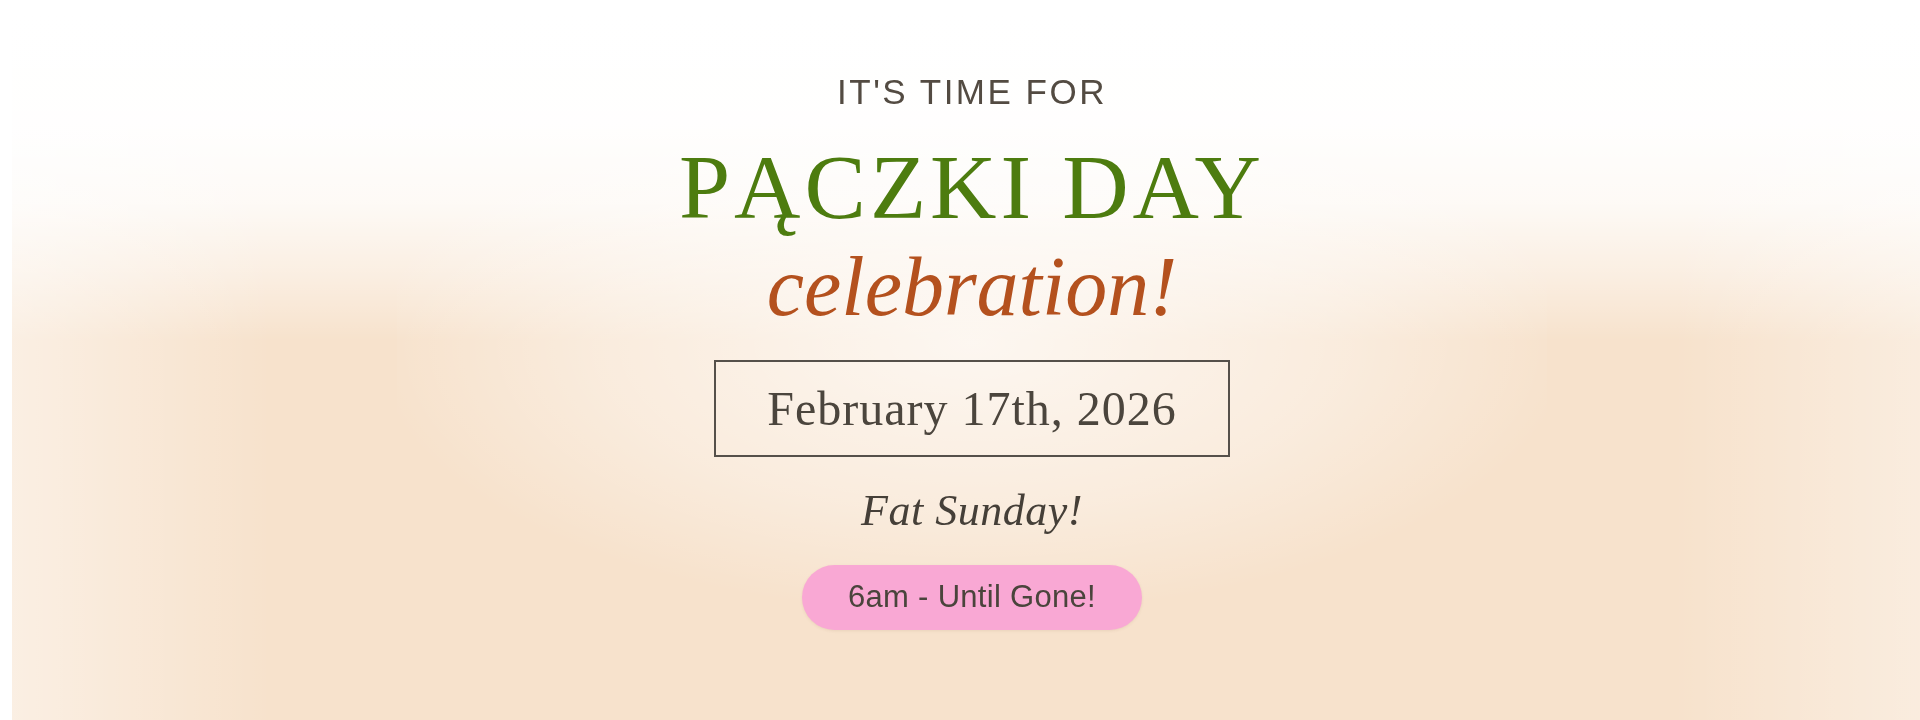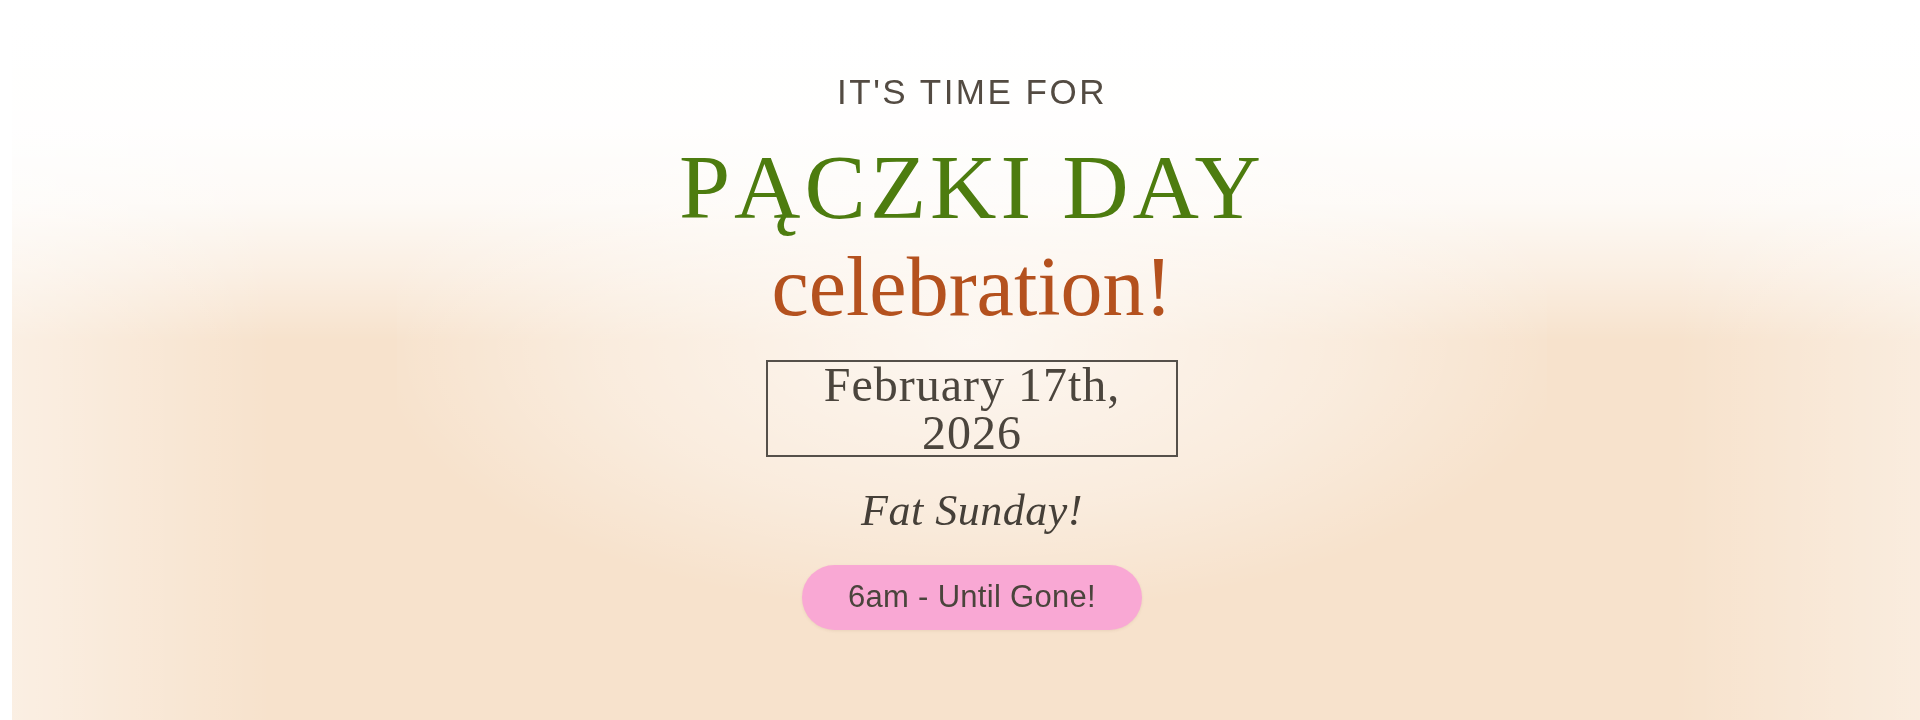--- a/index.html
+++ b/index.html
@@ -110,30 +110,31 @@
     font-weight:400;
     letter-spacing:4px;
     color:#4d7c0f;
     line-height:1.05;
     white-space:nowrap;
   }
 
   .script {
     margin-top:-6px;
     font-family:"Liberation Serif", serif;
+    font-style:italic;
     font-size:84px;
     font-weight:400;
     color:#b4511e;
     line-height:1.08;
     letter-spacing:0px;
   }
 
   .date-box {
     margin-top:22px;
-    width:412px;
+    width:516px;
     height:97px;
     border:2px solid #55504a;
     display:flex;
     align-items:center;
     justify-content:center;
   }
   .date-text {
     font-family:"Liberation Serif", serif;
     font-size:48px;
     font-weight:400;

